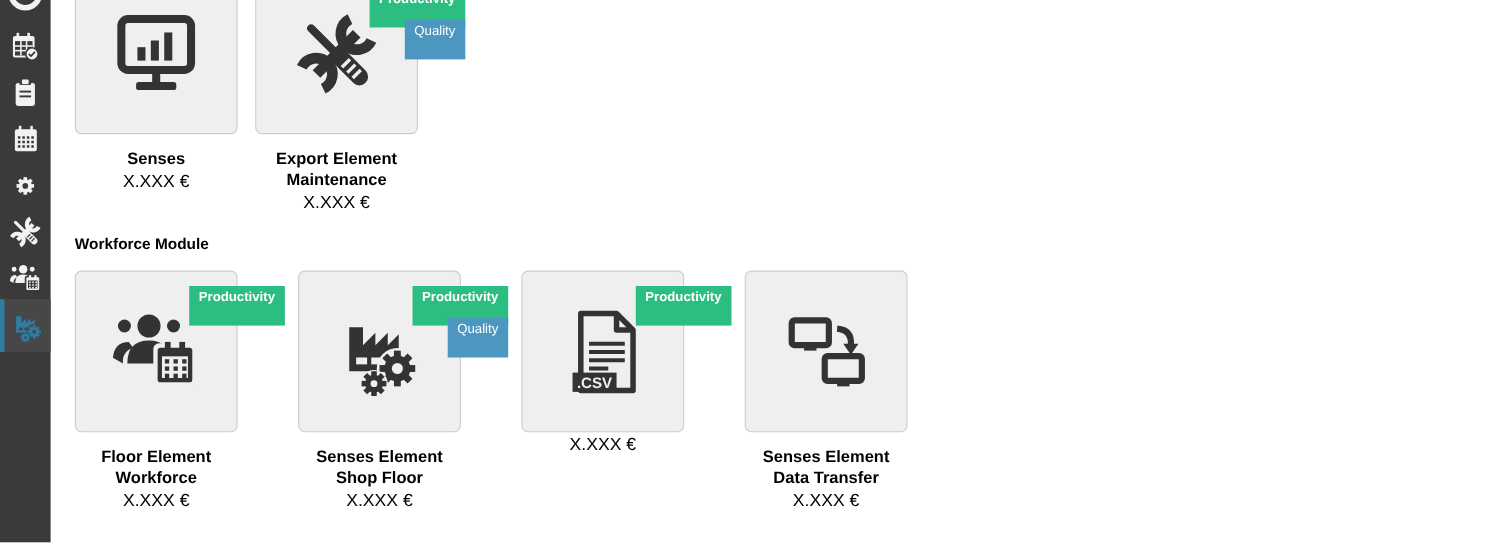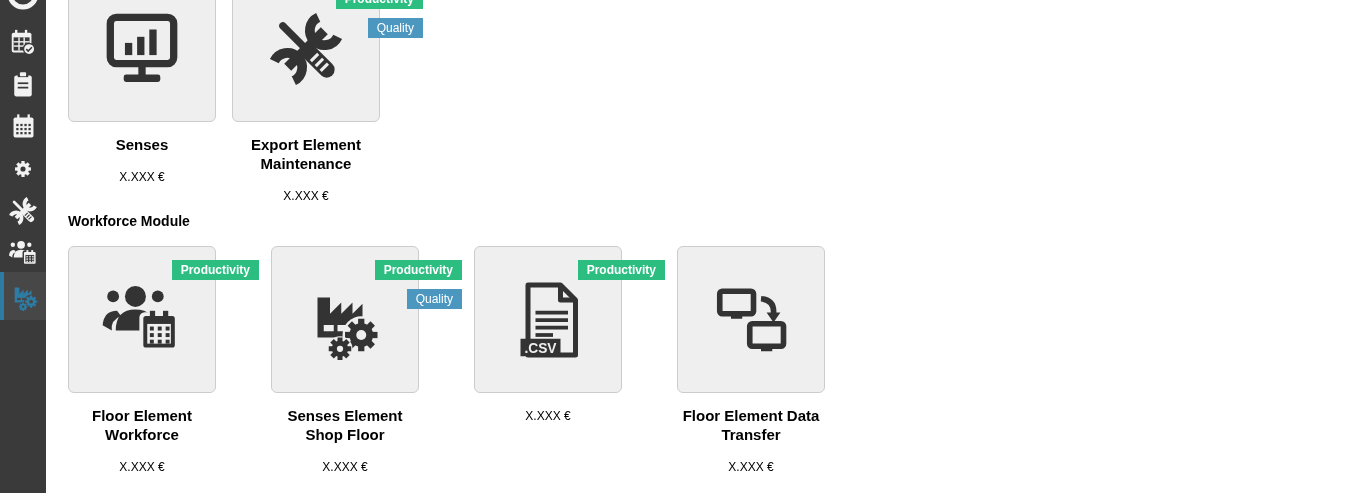--- a/index.html
+++ b/index.html
@@ -24,32 +24,32 @@
   .nav-item svg{display:block;}
   
   .module{position:absolute;width:148px;text-align:center;}
   .tile{
     position:relative;width:146px;height:145px;
     background:#efefef;border:1px solid #cccccc;border-radius:6px;
     display:flex;align-items:center;justify-content:center;
     color:#333333;--bg:#efefef;cursor:pointer;
   }
   .badge{
-    position:absolute;right:-44px;height:20px;line-height:21px;
+    position:absolute;right:-44px;height:36px;line-height:21px;
     padding:0 9px;font-size:12px;color:#ffffff;white-space:nowrap;
   }
   .badge.b1{top:13px;font-weight:bold;}
   .badge.b2{top:42px;}
   .badge.productivity{background:#2cbd81;}
   .badge.quality{background:#4b97c0;}
   .title{
     margin-top:13px;font-size:15px;font-weight:bold;color:#000;
     line-height:19px;
   }
-  .price{margin-top:16px;font-size:12px;color:#000;line-height:14px;}
+  .price{margin-top:5px;font-size:16px;color:#000;line-height:14px;}
   .section-heading{
     position:absolute;left:68px;top:213px;margin:0;
     font-size:14px;font-weight:bold;color:#000;
   }
   svg text{font-family:"Liberation Sans",sans-serif;}
 </style>
 </head>
 <body>
 
 <svg width="0" height="0" style="position:absolute" aria-hidden="true">
@@ -280,18 +280,18 @@
       <div class="tile">
         <svg width="80" height="80" viewBox="0 0 64 64">
           <rect x="7" y="9" width="27" height="18" rx="2" fill="none" stroke="currentColor" stroke-width="4.5"></rect>
           <rect x="16" y="27" width="9" height="4" fill="currentColor"></rect>
           <rect x="31" y="35" width="27" height="18" rx="2" fill="none" stroke="currentColor" stroke-width="4.5"></rect>
           <rect x="40" y="53" width="9" height="4" fill="currentColor"></rect>
           <path d="M40 15 q11 1 10 12" fill="none" stroke="currentColor" stroke-width="4.5"></path>
           <path d="M44.5 26 l5.5 8 5.5 -8 z" fill="currentColor"></path>
         </svg>
       </div>
-      <div class="title">Floor Element Data Transfer</div>
+      <div class="title">Senses Element Data Transfer</div>
       <div class="price">X.XXX €</div>
     </div>
 
   </main>
 </div>
 
 </body></html>

